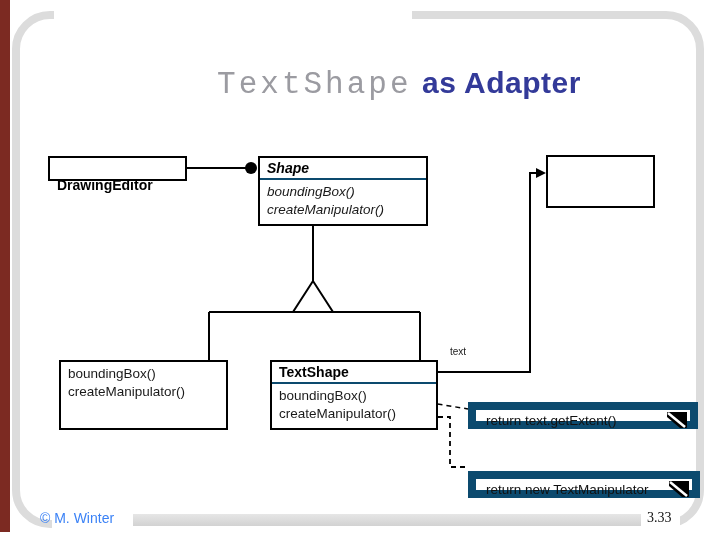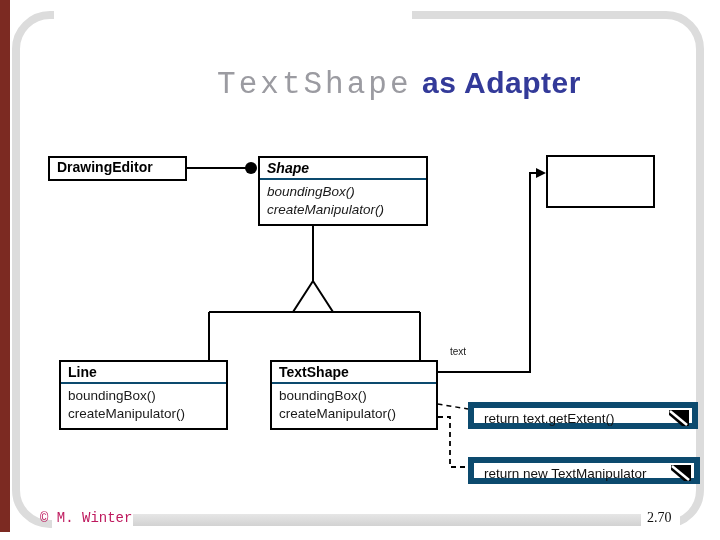--- a/index.html
+++ b/index.html
@@ -14,52 +14,52 @@
          border:8px solid #dcdcdc;border-radius:38px;box-sizing:border-box;}
   .frame-mask{position:absolute;background:#ffffff;}
   #frame-mask-top{left:54px;top:9px;width:358px;height:14px;}
   #frame-mask-bottom{left:52px;top:512px;width:628px;height:20px;}
 
   
   #header-course{position:absolute;left:72px;top:8px;font-family:"Liberation Serif",serif;
                  font-size:13.5px;color:#111;white-space:nowrap;}
   #footer-bar{position:absolute;left:133px;top:514px;width:508px;height:12px;
               background:linear-gradient(#e6e6e6,#d2d2d2);}
-  #footer-copyright{position:absolute;left:40px;top:510px;font-family:Liberation Mono, monospace;
-                    font-size:14px;color:#be185d;}
+  #footer-copyright{position:absolute;left:40px;top:510px;font-family:Liberation Sans, sans-serif;
+                    font-size:14px;color:#3b82f6;}
   #footer-page{position:absolute;left:647px;top:510px;font-family:"Liberation Serif",serif;
                font-size:14px;color:#111;}
 
   
   #title-row{position:absolute;left:0;top:66px;width:720px;text-align:center;white-space:nowrap;padding-left:39px;}
   #title-code{font-family:"Liberation Mono",monospace;font-size:31px;letter-spacing:3px;}
   #title-rest{font-family:"Liberation Sans",sans-serif;font-size:30px;font-weight:bold;
               letter-spacing:0.5px;margin-left:6px;}
 
   
   .uml-class{position:absolute;background:#fff;border:2px solid #000;box-sizing:border-box;}
   .uml-title{font-weight:bold;font-size:14px;padding:2px 0 2px 7px;color:#000;
              border-bottom:2px solid #0c4a6e;white-space:nowrap;}
   .uml-title.no-methods{border-bottom:none;}
   .uml-methods{font-size:13.5px;padding:3px 12px 3px 7px;color:#1a1a1a;line-height:18px;white-space:nowrap;}
   .italic{font-style:italic;}
 
   #class-drawing-editor{left:48px;top:156px;width:139px;height:25px;}
-  #class-drawing-editor .uml-title{padding-top:1px;}
+  #class-drawing-editor .uml-title{padding-top:19px;}
   #class-shape{left:258px;top:156px;width:170px;height:70px;}
   #class-text-view{left:546px;top:155px;width:109px;height:53px;}
   #class-line{left:59px;top:360px;width:169px;height:70px;}
   #class-text-shape{left:270px;top:360px;width:168px;height:70px;}
 
   
   #assoc-label{position:absolute;left:450px;top:346px;font-size:10px;color:#1a1a1a;}
-  .uml-note{position:absolute;background:#fff;border:6px solid #0c4a6e;box-sizing:border-box;
+  .uml-note{position:absolute;background:#fff;border:8px solid #0c4a6e;box-sizing:border-box;
             font-size:13.5px;color:#111;white-space:nowrap;padding:3px 0 0 10px;height:27px;}
   #note-get-extent{left:468px;top:402px;width:230px;}
-  #note-manipulator{left:468px;top:457px;width:232px;}
+  #note-manipulator{left:468px;top:471px;width:232px;}
   .note-fold{position:absolute;right:2px;top:1px;}
 
   #connector-layer{position:absolute;left:0;top:0;width:720px;height:540px;}
 </style>
 </head>
 <body>
 
 <div id="slide">
 
   <div id="accent-bar" style="background: rgb(124, 42, 34);"></div>
@@ -103,21 +103,20 @@
     <div class="uml-methods italic">
       <div>boundingBox()</div>
       <div>createManipulator()</div>
     </div>
   </div>
 
   <div id="class-text-view" class="uml-class">
   </div>
 
   <div id="class-line" class="uml-class">
-    <div class="uml-title">Line</div>
     <div class="uml-methods">
       <div>boundingBox()</div>
       <div>createManipulator()</div>
     </div>
   </div>
 
   <div id="class-text-shape" class="uml-class">
     <div class="uml-title">TextShape</div>
     <div class="uml-methods">
       <div>boundingBox()</div>
@@ -140,15 +139,15 @@
     <span>return new TextManipulator</span>
     <svg class="note-fold" width="22" height="19">
       <polygon points="1,1 21,1 21,17" fill="#000"></polygon>
       <polygon points="1,1 21,17 14,17 1,6" fill="#000"></polygon>
       <line x1="2" y1="2" x2="19" y2="16" stroke="#fff" stroke-width="2.5"></line>
     </svg>
   </div>
 
   <div id="footer-bar"></div>
   <div id="footer-copyright">© M. Winter</div>
-  <div id="footer-page">2.70</div>
+  <div id="footer-page">3.33</div>
 
 </div>
 
 </body></html>

